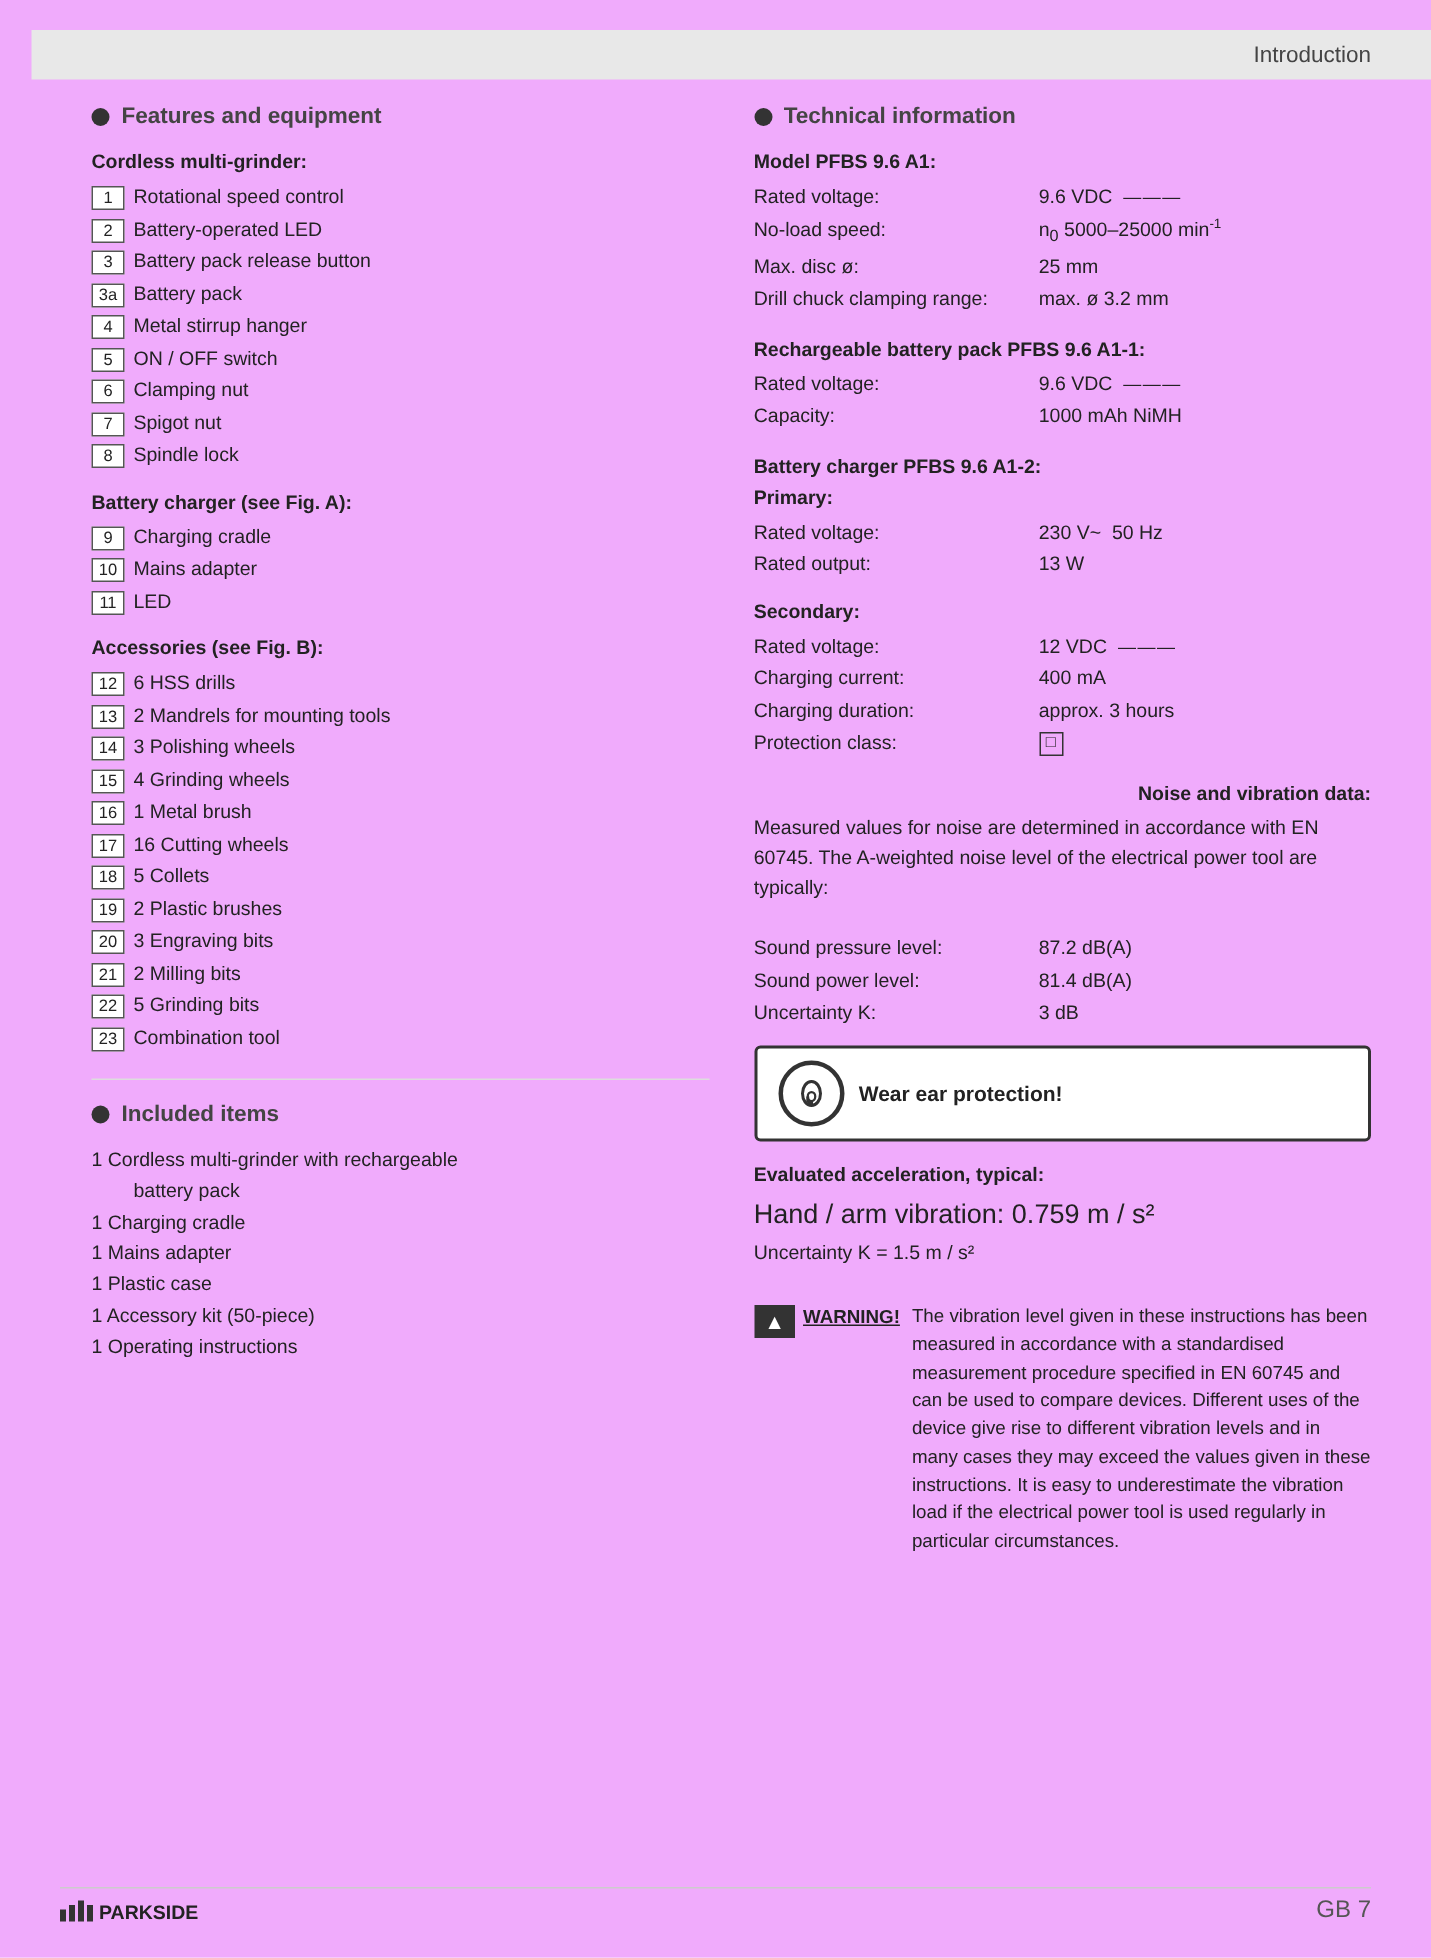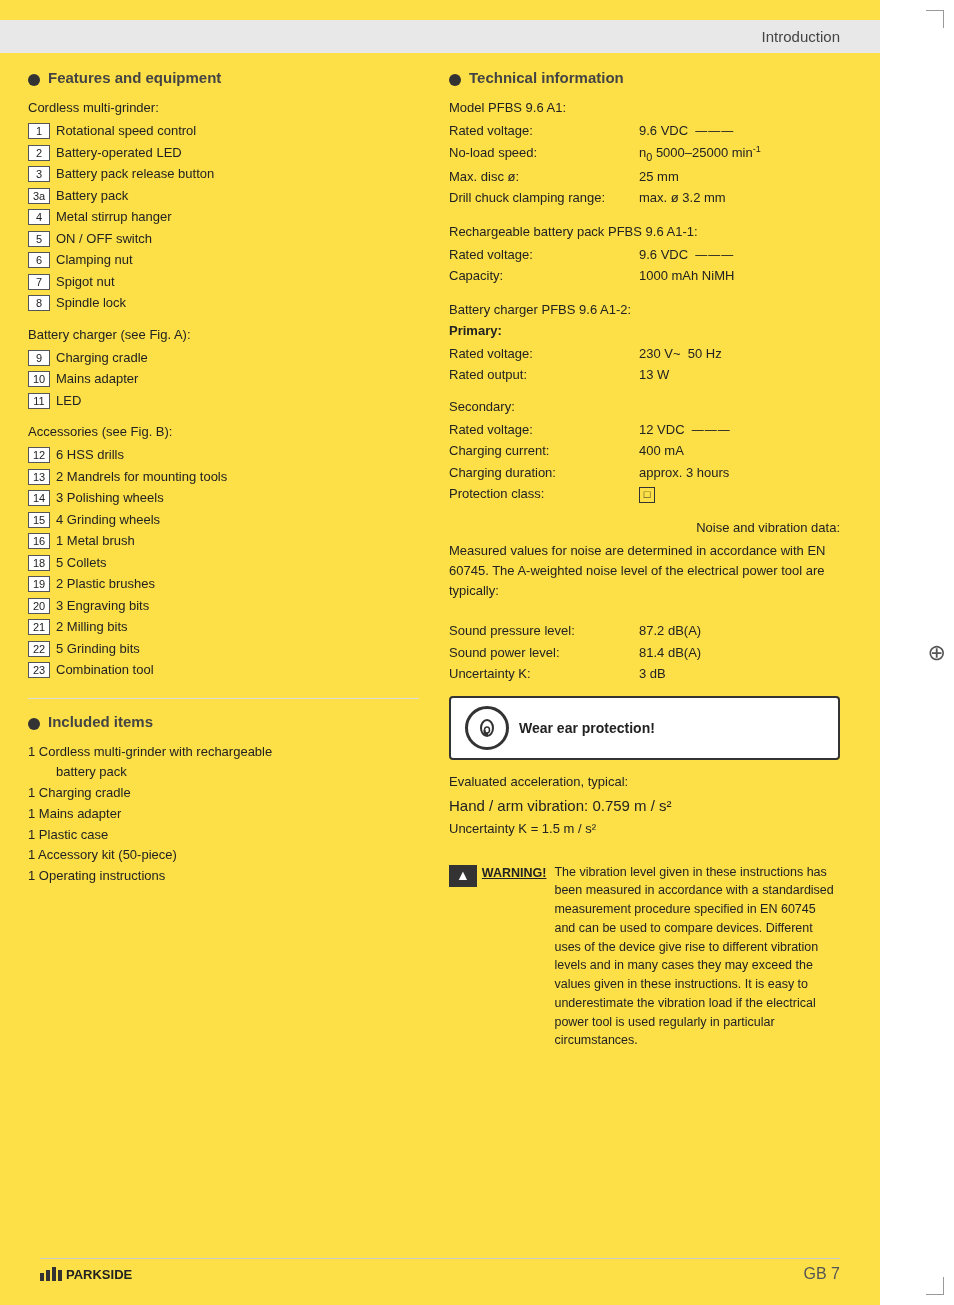--- a/index.html
+++ b/index.html
@@ -7,25 +7,25 @@
       font-family: Arial, Helvetica, sans-serif;
       font-size: 13px;
       color: #222;
       background: #fff;
       width: 954px;
       min-height: 1305px;
       position: relative;
     }
 
     .page {
-      width: 880px;
+      width: 954px;
       min-height: 1305px;
-      padding: 20px 40px 40px 28px;
+      padding: 20px 40px 40px 61px;
       position: relative;
-      background: #fde047;
+      background: #f0abfc;
     }
 
     
     .corner { position: absolute; width: 18px; height: 18px; border-color: #999; border-style: solid; }
     .corner-tl { top: 10px; left: 10px; border-width: 1px 0 0 1px; }
     .corner-tr { top: 10px; right: 10px; border-width: 1px 1px 0 0; }
     .corner-bl { bottom: 10px; left: 10px; border-width: 0 0 1px 1px; }
     .corner-br { bottom: 10px; right: 10px; border-width: 0 1px 1px 0; }
 
     
@@ -64,40 +64,40 @@
     .two-col {
       display: flex;
       gap: 30px;
     }
     .left-col { flex: 1; min-width: 0; }
     .right-col { flex: 1; min-width: 0; }
 
     
     .section-header {
       display: flex;
-      align-items: flex-end;
+      align-items: center;
       gap: 8px;
       margin-bottom: 12px;
     }
     .section-bullet {
       width: 12px;
       height: 12px;
       background: #333;
       border-radius: 50%;
       flex-shrink: 0;
     }
     .section-title {
       font-size: 15px;
       font-weight: bold;
       color: #444;
     }
 
     
     .subsection-title {
-      font-weight: normal;
+      font-weight: bold;
       font-size: 13px;
       margin-bottom: 6px;
       margin-top: 14px;
     }
     .subsection-title:first-child { margin-top: 0; }
 
     
     .num-list { list-style: none; padding: 0; margin: 0 0 10px 0; }
     .num-list li {
       display: flex;
@@ -342,20 +342,24 @@
             <span class="num-box">14</span>
             <span>3 Polishing wheels</span>
           </li>
         <li>
             <span class="num-box">15</span>
             <span>4 Grinding wheels</span>
           </li>
         <li>
             <span class="num-box">16</span>
             <span>1 Metal brush</span>
+          </li>
+        <li>
+            <span class="num-box">17</span>
+            <span>16 Cutting wheels</span>
           </li>
         <li>
             <span class="num-box">18</span>
             <span>5 Collets</span>
           </li>
         <li>
             <span class="num-box">19</span>
             <span>2 Plastic brushes</span>
           </li>
         <li>
@@ -479,21 +483,21 @@
             <ellipse cx="12" cy="12" rx="6" ry="8" stroke="#333" stroke-width="2" fill="none"></ellipse>
             <ellipse cx="12" cy="14" rx="2.5" ry="3" stroke="#333" stroke-width="1.5" fill="none"></ellipse>
             <line x1="9.5" y1="14" x2="9.5" y2="18" stroke="#333" stroke-width="2"></line>
             <line x1="9.5" y1="18" x2="13" y2="18" stroke="#333" stroke-width="2"></line>
           </svg>
         </div>
         <span class="ear-protection-text">Wear ear protection!</span>
       </div>
 
       <div class="subsection-title">Evaluated acceleration, typical:</div>
-      <p style="font-size:15px; line-height:1.5; margin-bottom:2px;">Hand / arm vibration: 0.759 m / s²</p>
+      <p style="font-size:18px; line-height:1.5; margin-bottom:2px;">Hand / arm vibration: 0.759 m / s²</p>
       <p style="font-size:13px; line-height:1.5; margin-bottom:24px;">Uncertainty K = 1.5 m / s²</p>
 
       <div class="warning-block">
         <div style="display:flex; align-items:flex-start; gap:5px; flex-shrink:0; margin-top:1px;">
           <span class="warning-triangle">▲</span>
           <span class="warning-label">WARNING!</span>
         </div>
         <span>The vibration level given in these instructions has been measured in accordance with a standardised measurement procedure specified in EN 60745 and can be used to compare devices. Different uses of the device give rise to different vibration levels and in many cases they may exceed the values given in these instructions. It is easy to underestimate the vibration load if the electrical power tool is used regularly in particular circumstances.</span>
       </div>
 

